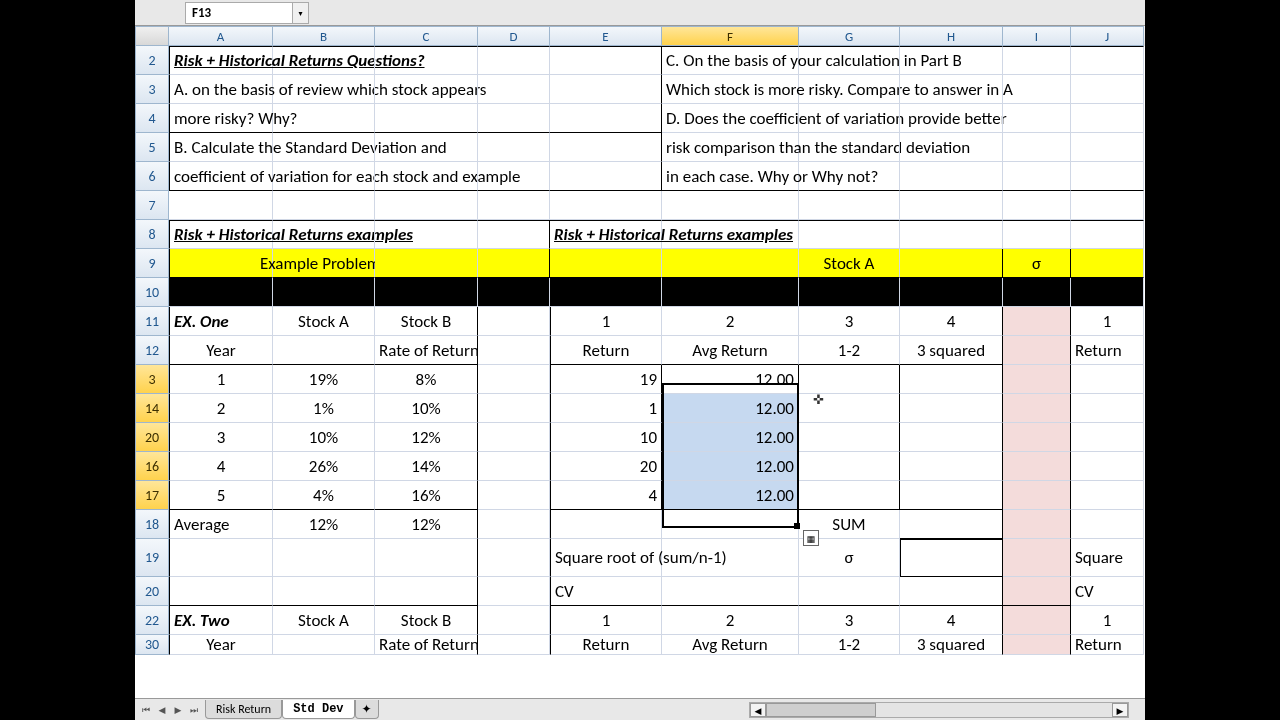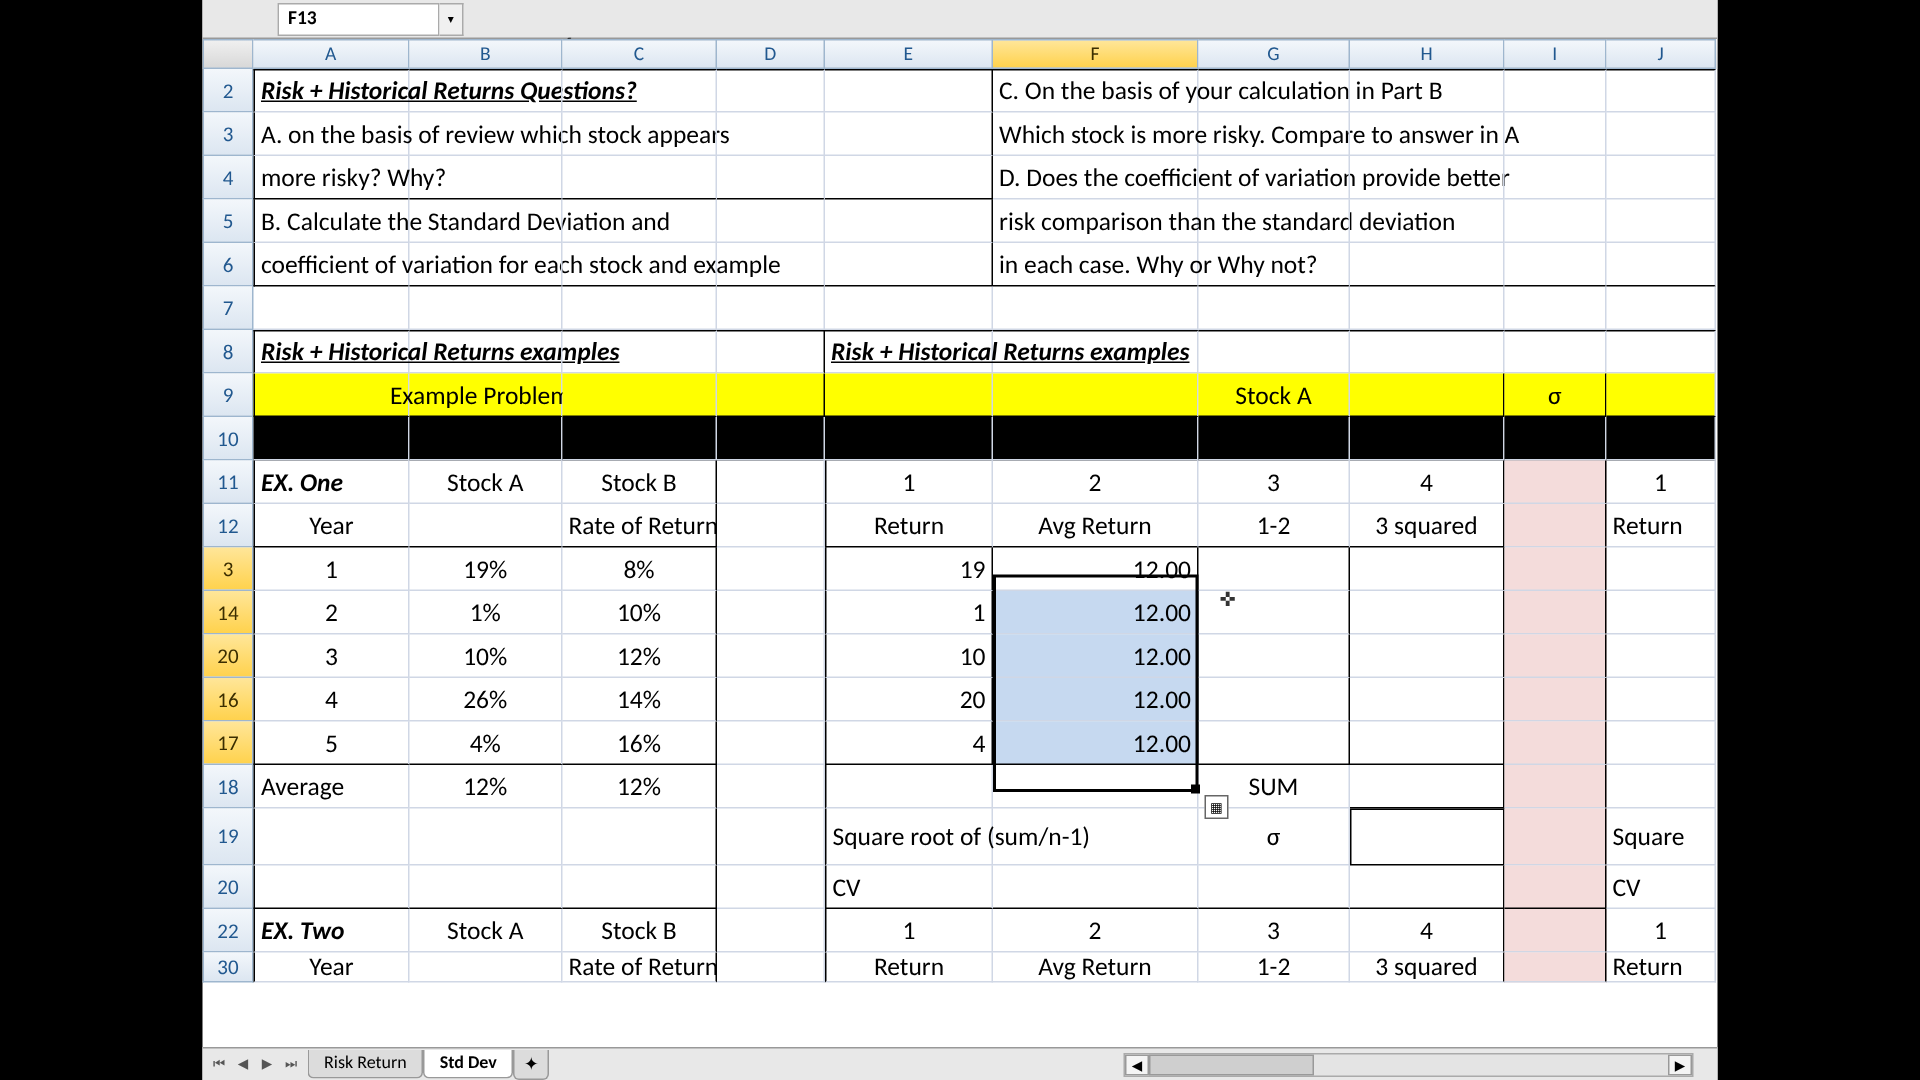--- a/index.html
+++ b/index.html
@@ -39,21 +39,21 @@
 .pink { background: #f4dcdb; }
 .blue-sel { background: #c6d9f0; }
 .sel-range { position: absolute; border: 2px solid #000; pointer-events: none; z-index: 6; }
 .fill-handle { position: absolute; width: 6px; height: 6px; background: #000; right: -3px; bottom: -3px; z-index: 7; }
 .autofill { position: absolute; width: 16px; height: 16px; border: 1px solid #666; background: #fff; display: flex; align-items: center; justify-content: center; font-size: 9px; z-index: 8; }
 .cursor-plus { position: absolute; font-size: 13px; color: #333; z-index: 9; pointer-events: none; }
 .tabs-row { position: absolute; bottom: 0; left: 0; right: 0; height: 22px; background: #e8e8e8; display: flex; align-items: center; border-top: 1px solid #999; font-size: 12px; }
 .tab-nav { display: flex; gap: 2px; padding: 0 4px; }
 .tab-nav-btn { width: 14px; height: 16px; display: flex; align-items: center; justify-content: center; font-size: 9px; color: #555; }
 .sheet-tab { padding: 2px 10px; border: 1px solid #999; border-top: none; background: #dcdcdc; border-radius: 0 0 4px 4px; }
-.sheet-tab.active { background: #fff; font-weight: bold; }
+.sheet-tab.active { background: #fff; font-weight: bold; font-family: Liberation Mono, monospace; }
 .hscroll { position: absolute; right: 16px; bottom: 2px; width: 380px; height: 16px; background: #e4e4e4; border: 1px solid #aaa; display: flex; }
 .hscroll .sbtn { width: 16px; display: flex; align-items: center; justify-content: center; font-size: 9px; border: 1px solid #999; background: #f4f4f4; }
 .hscroll .strack { flex: 1; position: relative; }
 .hscroll .sthumb { position: absolute; left: 0; width: 110px; height: 100%; background: #cfcfcf; border: 1px solid #999; }
 </style>
 </head>
 <body>
 
 <div class="app">
 

